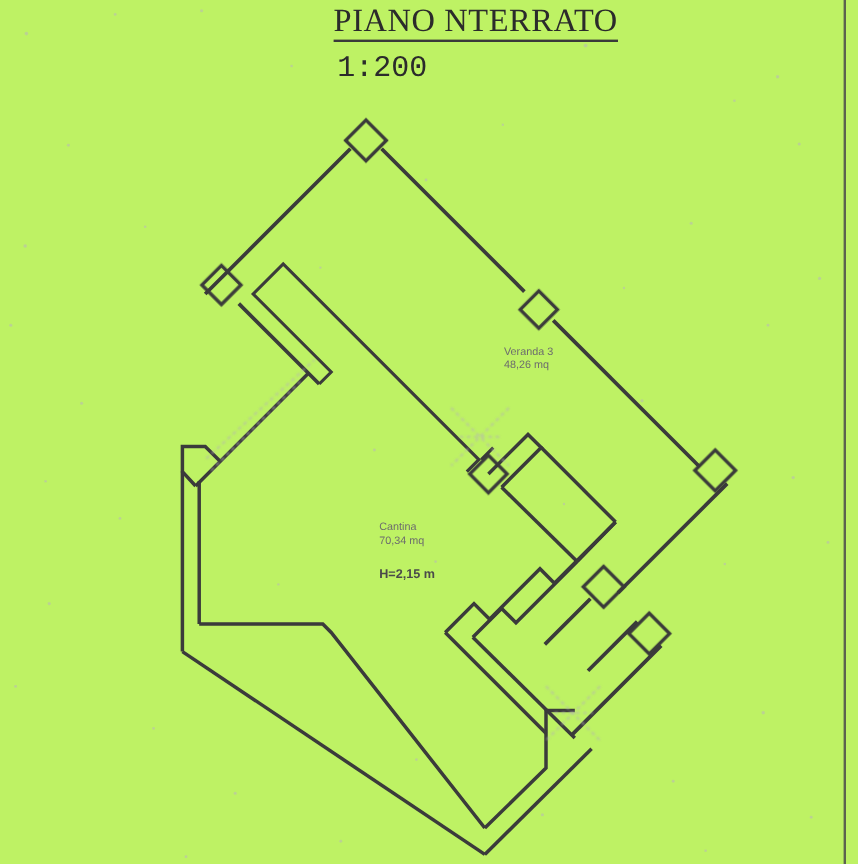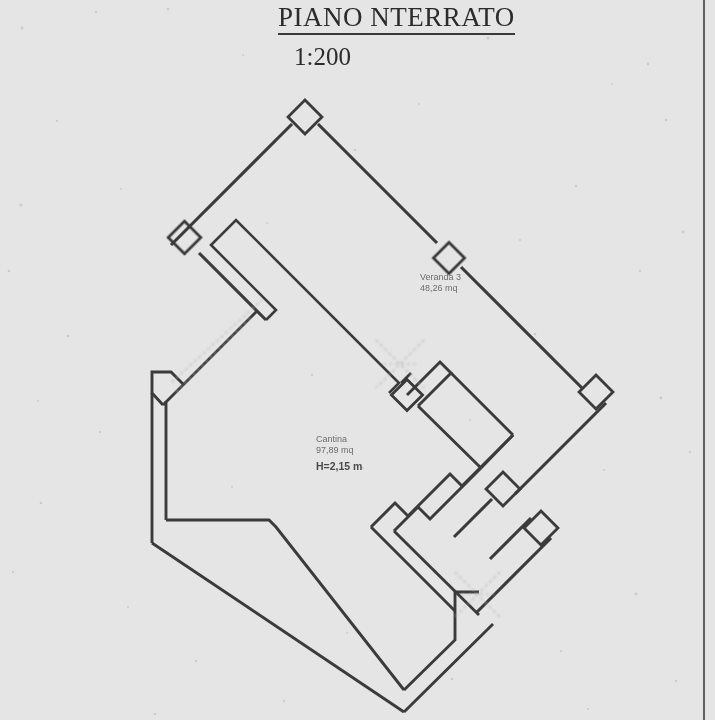--- a/index.html
+++ b/index.html
@@ -4,21 +4,21 @@
 <style>
   html, body {
     margin: 0;
     padding: 0;
     background: #ffffff;
   }
   #page {
     position: relative;
     width: 715px;
     height: 720px;
-    background: #e5e5e5;
+    background: #bef264;
     overflow: hidden;
     font-family: "Liberation Serif", serif;
   }
   
   #paper-grain {
     position: absolute;
     inset: 0;
     pointer-events: none;
     opacity: 0.55;
   }
@@ -40,47 +40,48 @@
     line-height: 30px;
     white-space: nowrap;
     border-bottom: 2px solid #3a3a3a;
     display: inline-block;
     padding-bottom: 1px;
   }
   #plan-scale {
     font-size: 25px;
     line-height: 30px;
     margin-top: 7px;
-    margin-left: 16px;
+    margin-left: 3px;
+    font-family: Liberation Mono, monospace;
   }
   
   .room-label {
     position: absolute;
     color: #6d6d6d;
     font-family: "Liberation Sans", sans-serif;
     filter: blur(0.35px);
   }
   #label-veranda {
     left: 420px;
-    top: 272px;
+    top: 288px;
     font-size: 9px;
     line-height: 11px;
   }
   #label-cantina {
     left: 316px;
     top: 434px;
     font-size: 9px;
     line-height: 11px;
   }
   #label-cantina .height-line {
     font-size: 10.5px;
     font-weight: bold;
     color: #4a4a4a;
     display: block;
-    margin-top: 5px;
+    margin-top: 18px;
   }
   .lbl-line { display: block; white-space: nowrap; }
   
   #sheet-border-right {
     position: absolute;
     left: 703px;
     top: 0;
     width: 2px;
     height: 720px;
     background: #4a4a4a;
@@ -218,19 +219,19 @@
     <div id="plan-scale">1:200</div>
   </div>
 
   <div class="room-label" id="label-veranda">
     <span class="lbl-line">Veranda 3</span>
     <span class="lbl-line">48,26 mq</span>
   </div>
 
   <div class="room-label" id="label-cantina">
     <span class="lbl-line">Cantina</span>
-    <span class="lbl-line">97,89 mq</span>
+    <span class="lbl-line">70,34 mq</span>
     <span class="lbl-line height-line">H=2,15 m</span>
   </div>
 
   <div id="sheet-border-right"></div>
 
 </div>
 
 </body></html>

